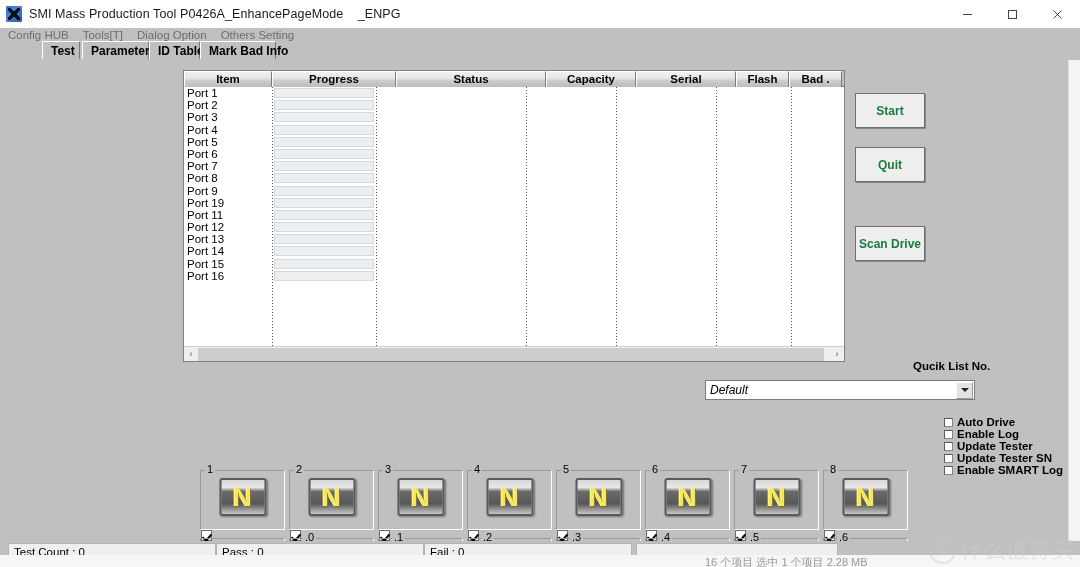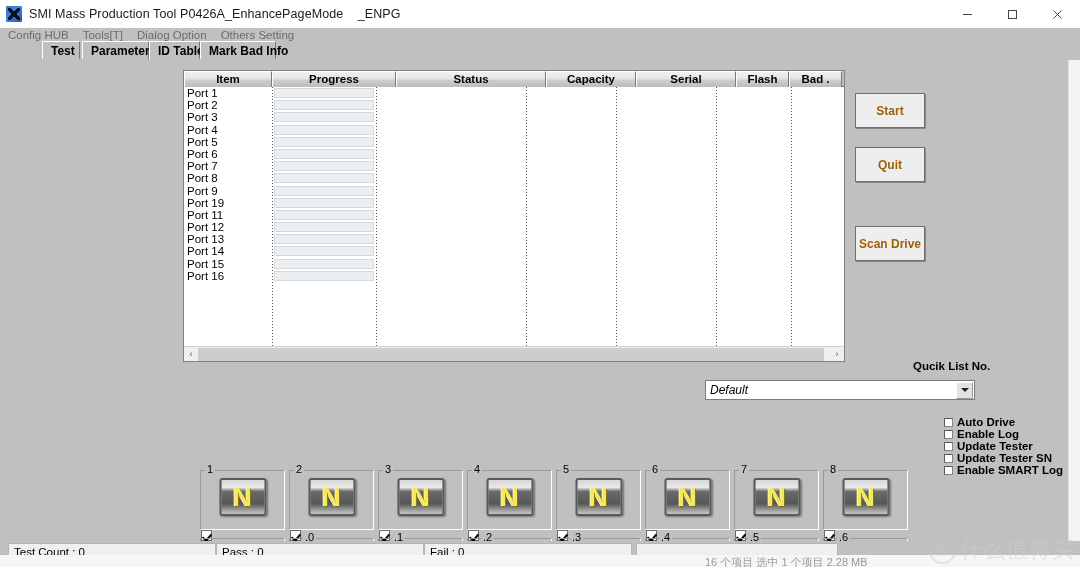--- a/index.html
+++ b/index.html
@@ -109,21 +109,21 @@
     color:#505050;font-size:9px;flex:none;}
   .hs-track{flex:1;height:15px;position:relative;}
   .hs-thumb{position:absolute;left:0;top:1px;height:13px;width:99%;background:#cdcdcd;}
 
   
   .btn{
     position:absolute;box-sizing:border-box;
     background:#eeeeee;
     border:1px solid #6f6f6f;
     box-shadow:1px 1px 0 0 #888888;
-    font-size:12px;font-weight:bold;color:#a16207;
+    font-size:12px;font-weight:bold;color:#15803d;
     display:flex;align-items:center;justify-content:center;
   }
 
   
   .qlabel{
     position:absolute;font-size:11.5px;font-weight:bold;color:#000;white-space:nowrap;
   }
   .combo{
     position:absolute;box-sizing:border-box;background:#ffffff;
     border:1px solid #7c7c7c;display:flex;align-items:center;font-style:italic;

